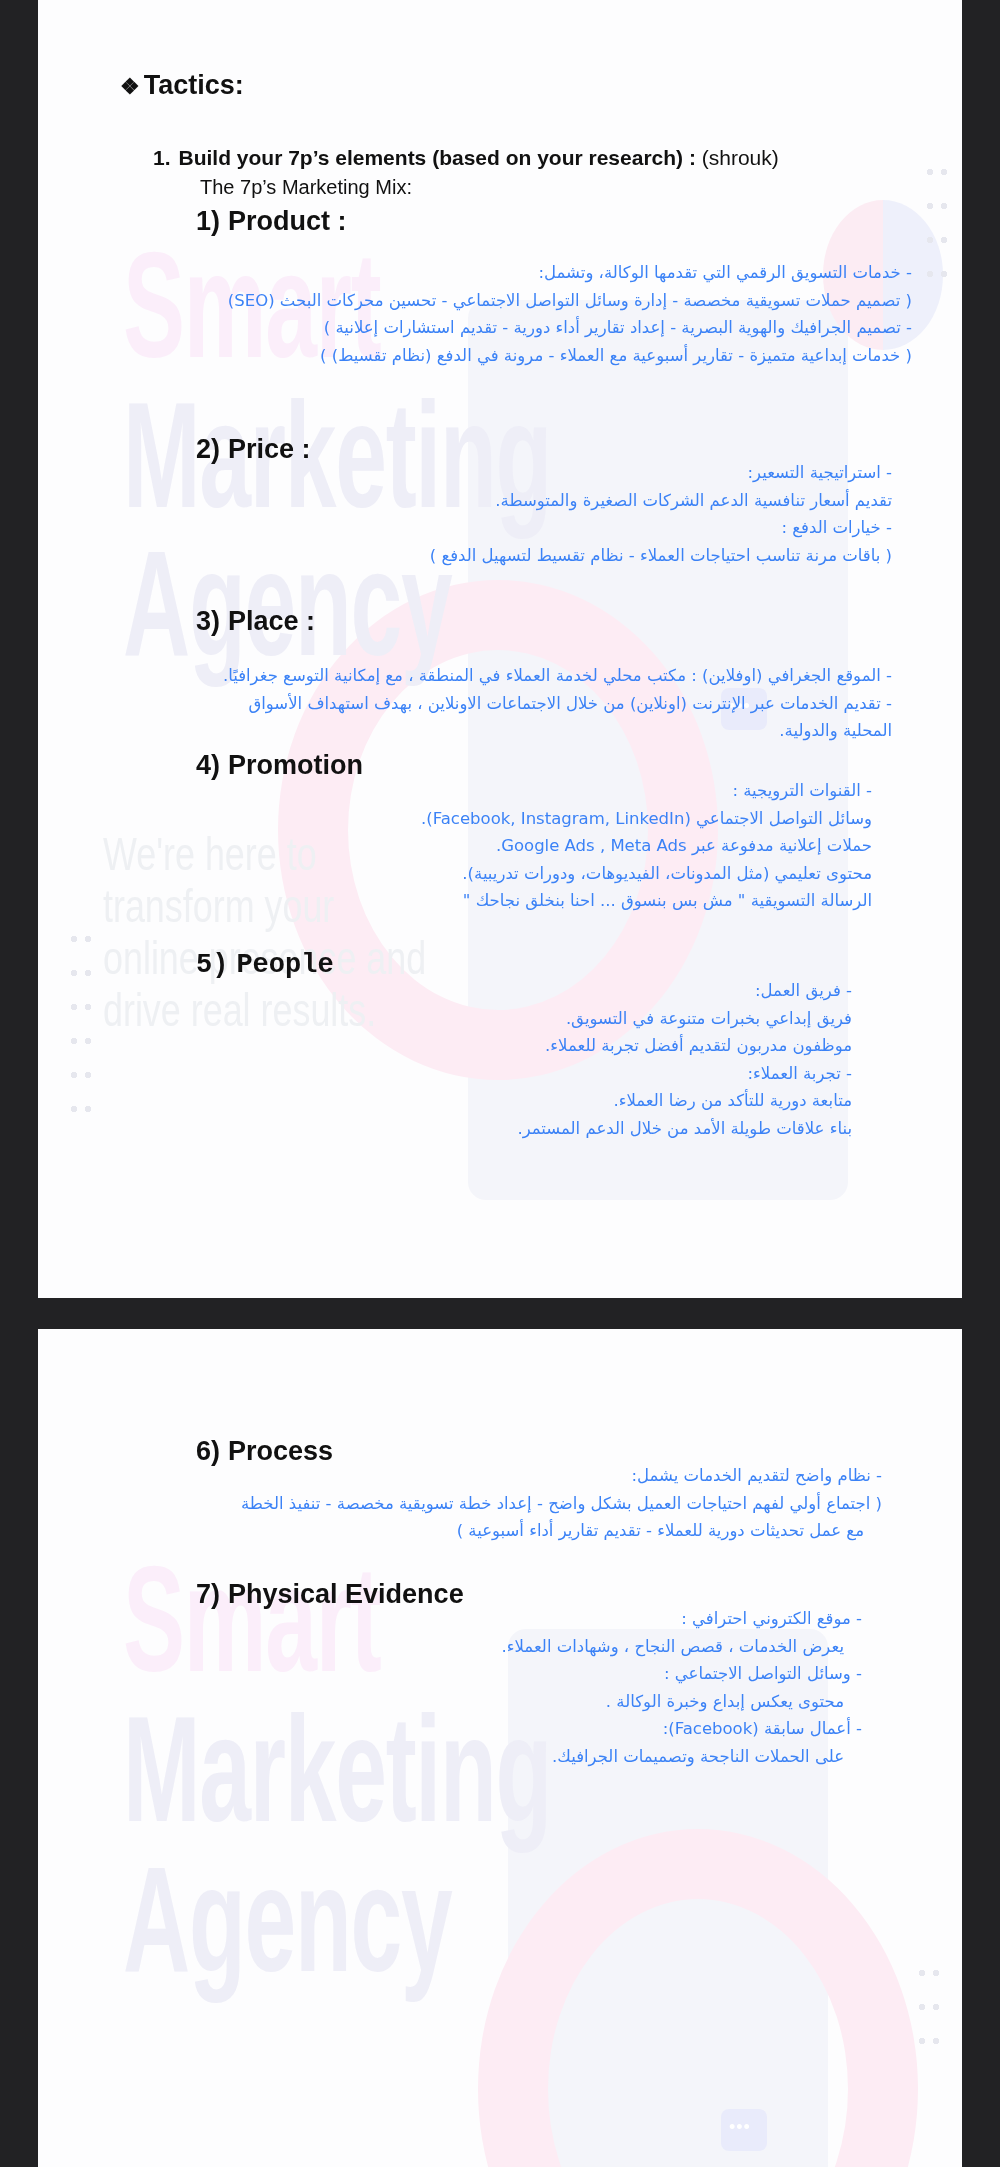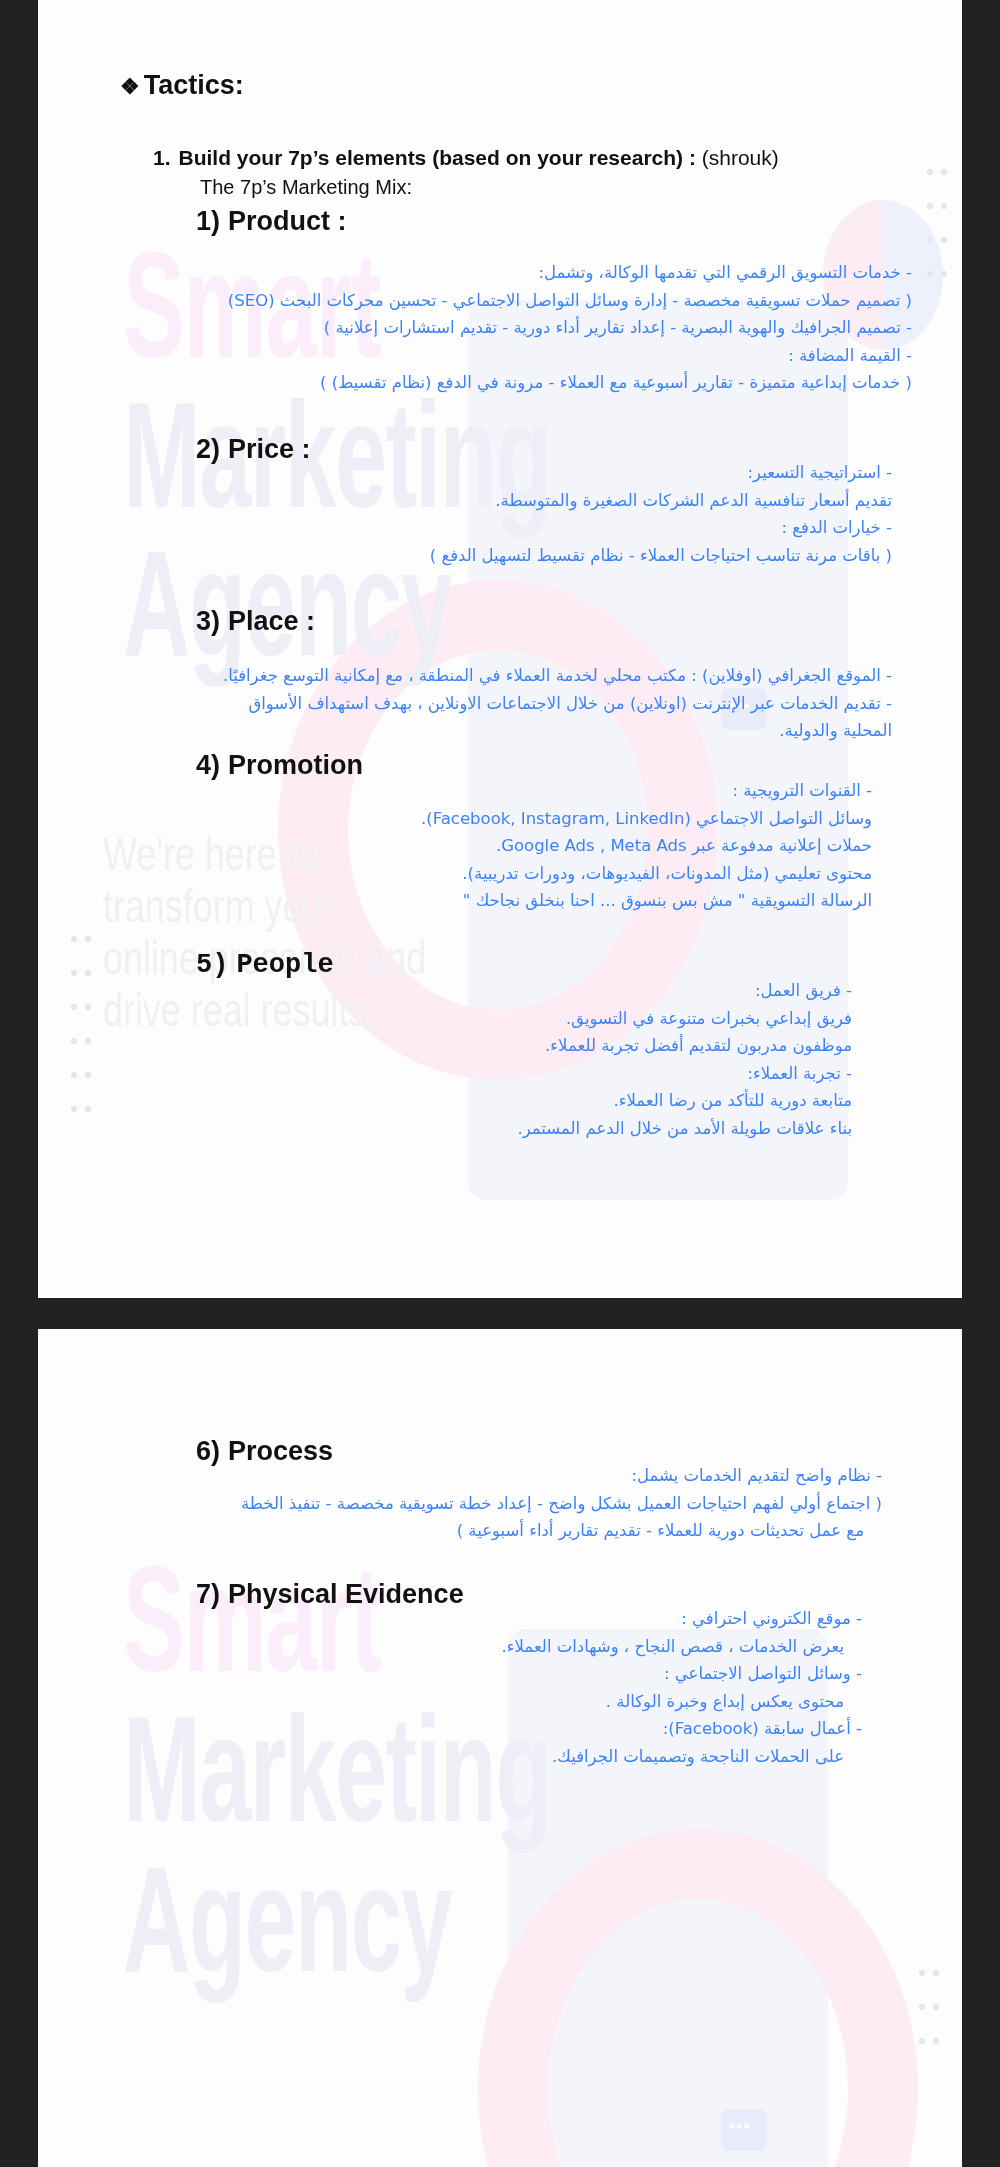--- a/index.html
+++ b/index.html
@@ -95,21 +95,20 @@
   </div>
   <div class="txt h-mix">The 7p’s Marketing Mix:</div>
 
   <div class="txt h-sec" style="top:206px;">
     <span class="n">1)</span><span>Product :</span>
   </div>
   <div class="ar" style="right:50px;top:259px;">
     <div>- خدمات التسويق الرقمي التي تقدمها الوكالة، وتشمل:</div>
     <div>( تصميم حملات تسويقية مخصصة - إدارة وسائل التواصل الاجتماعي - تحسين محركات البحث (SEO)</div>
     <div style="padding-right:0;">- تصميم الجرافيك والهوية البصرية - إعداد تقارير أداء دورية - تقديم استشارات إعلانية )</div>
-    <div>- القيمة المضافة :</div>
     <div>( خدمات إبداعية متميزة - تقارير  أسبوعية مع العملاء - مرونة في الدفع (نظام تقسيط) )</div>
   </div>
 
   <div class="txt h-sec" style="top:434px;">
     <span class="n">2)</span><span>Price :</span>
   </div>
   <div class="ar" style="right:70px;top:459px;">
     <div>- استراتيجية التسعير:</div>
     <div>تقديم أسعار تنافسية الدعم الشركات الصغيرة والمتوسطة.</div>
     <div>- خيارات الدفع :</div>

